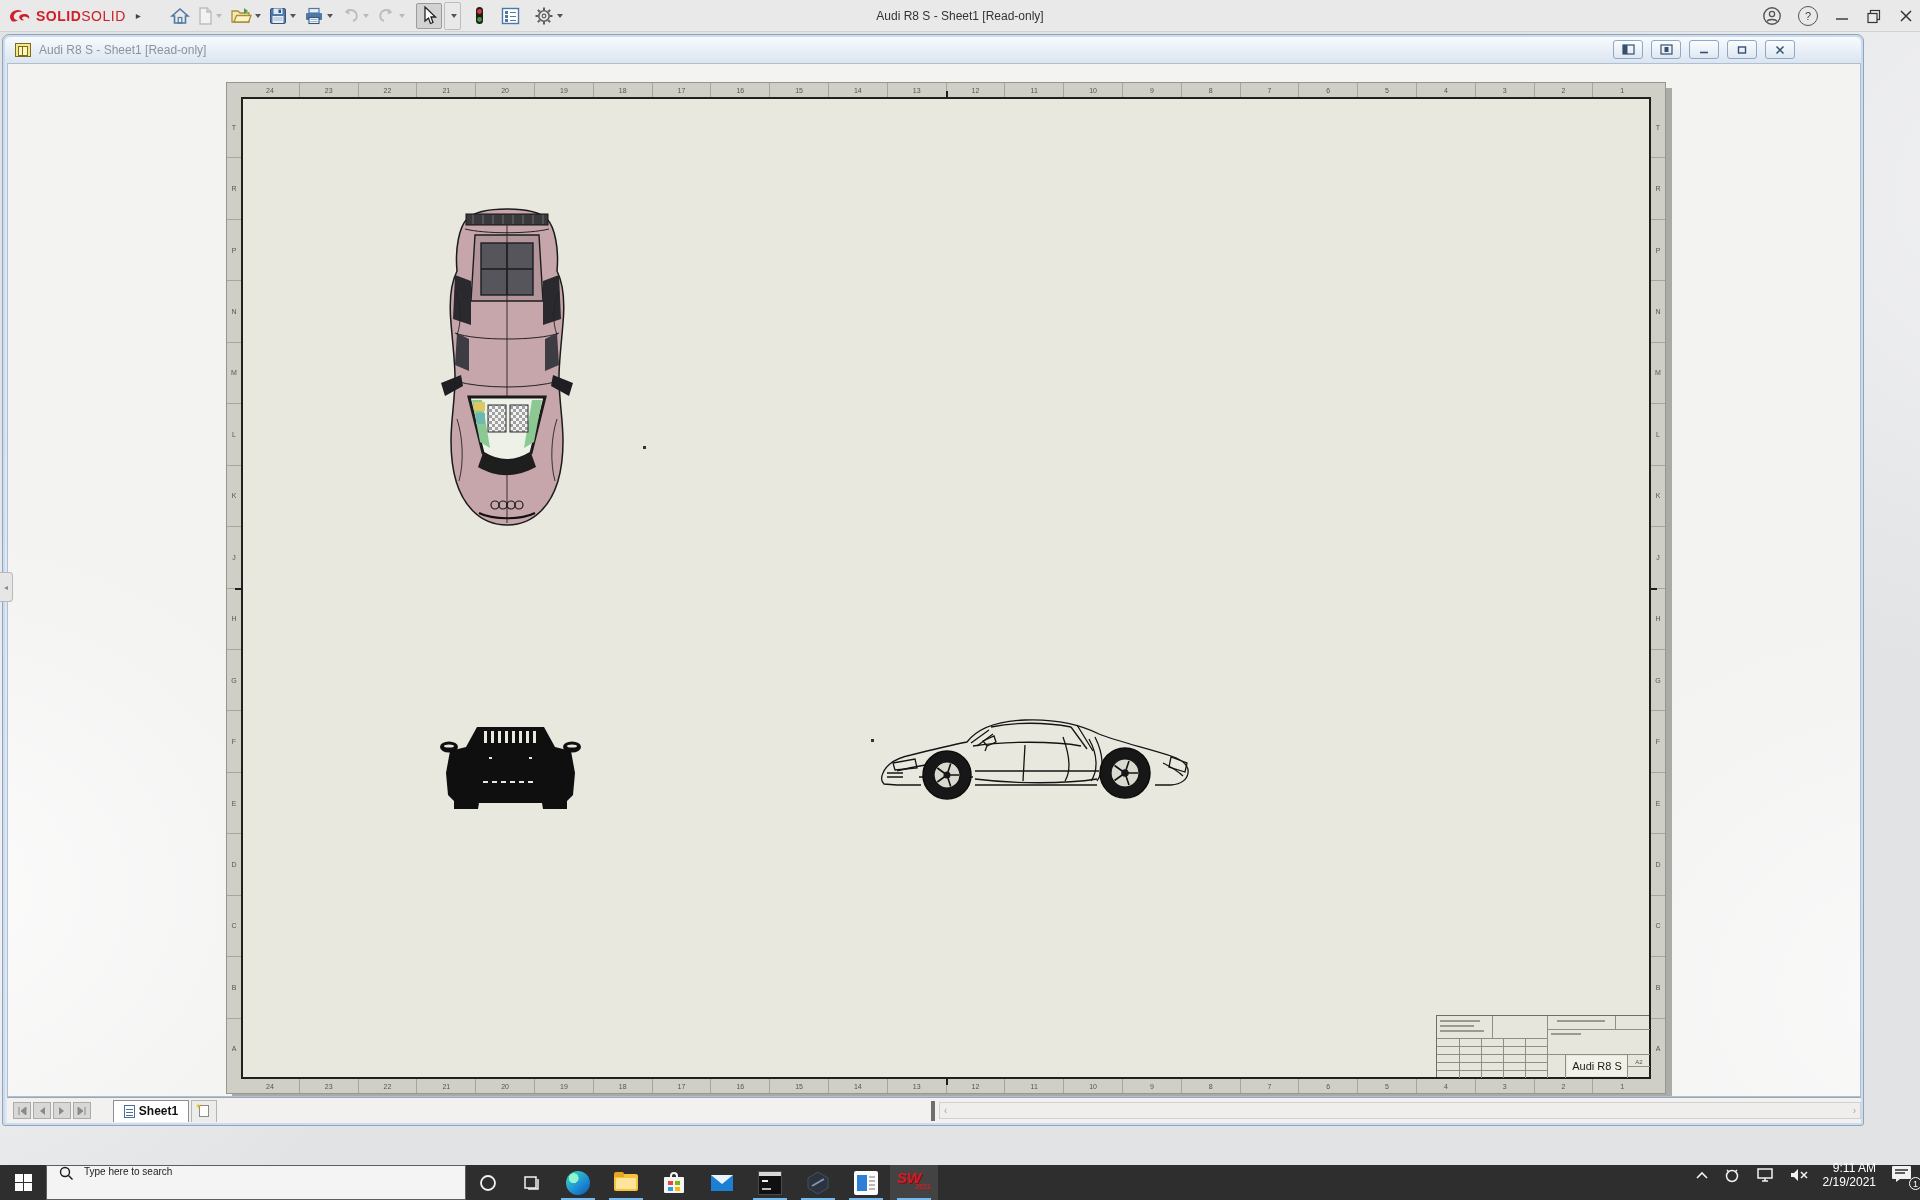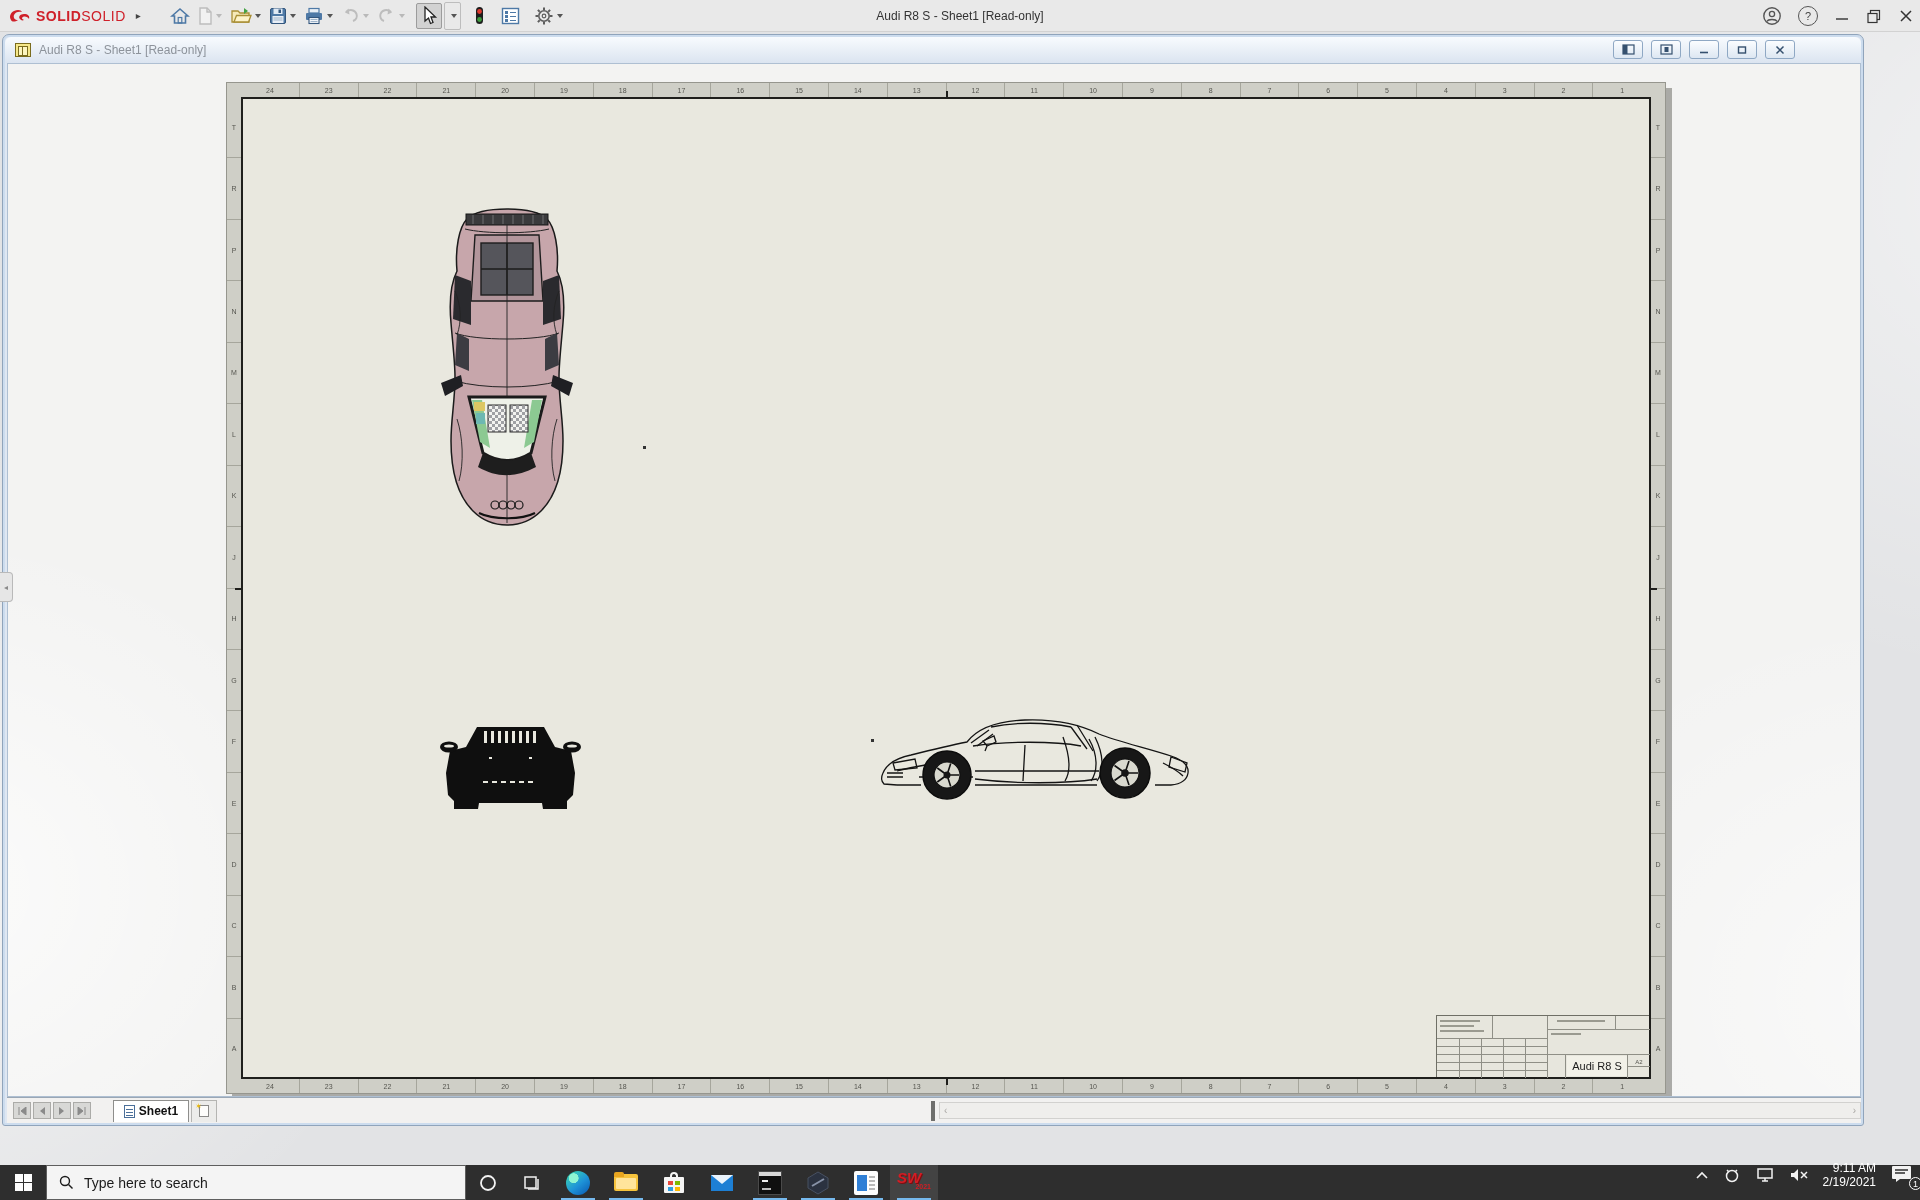--- a/index.html
+++ b/index.html
@@ -103,21 +103,21 @@
     background:#e6e6e6; border:1px solid #b9b9b9; border-left:none; border-radius:0 4px 4px 0;
     display:flex; align-items:center; justify-content:center; color:#8a8a8a; font-size:8px; }
 
   
   .taskbar { position:absolute; left:0; top:1165px; width:1920px; height:35px; background:#2e2e2e;
     display:flex; align-items:center; }
   .start { width:46px; height:35px; display:flex; align-items:center; justify-content:center; }
   .winlogo { width:17px; height:17px; display:grid; grid-template-columns:8px 8px; grid-template-rows:8px 8px; gap:1px; }
   .winlogo div { background:#fdfdfd; }
   .searchbox { width:420px; height:35px; background:#f4f4f4; border:1px solid #5e5e5e;
-    display:flex; align-items:center; gap:10px; padding-left:12px; font-size:14px; color:#1b1b1b; }
+    display:flex; align-items:flex-start; gap:10px; padding-left:12px; font-size:10px; color:#1b1b1b; }
   .tv-icons { display:flex; align-items:center; }
   .tvbtn { width:44px; height:35px; display:flex; align-items:center; justify-content:center; }
   .apps { display:flex; align-items:center; }
   .app-slot { width:48px; height:35px; display:flex; align-items:center; justify-content:center; position:relative; }
   .app-slot.active { background:rgba(255,255,255,.10); }
   .app-slot .runline { position:absolute; left:7px; right:7px; bottom:0; height:2px; background:#76b9ed; }
   .appic { width:24px; height:24px; position:relative; }
   .sw-mono { font-weight:bold; font-style:italic; font-size:15px; color:#d41d24; line-height:13px;
     text-shadow:1px 1px 0 #7e0d10; }
   .sw-year { font-size:7px; color:#d41d24; font-weight:bold; text-align:right; line-height:6px; }

